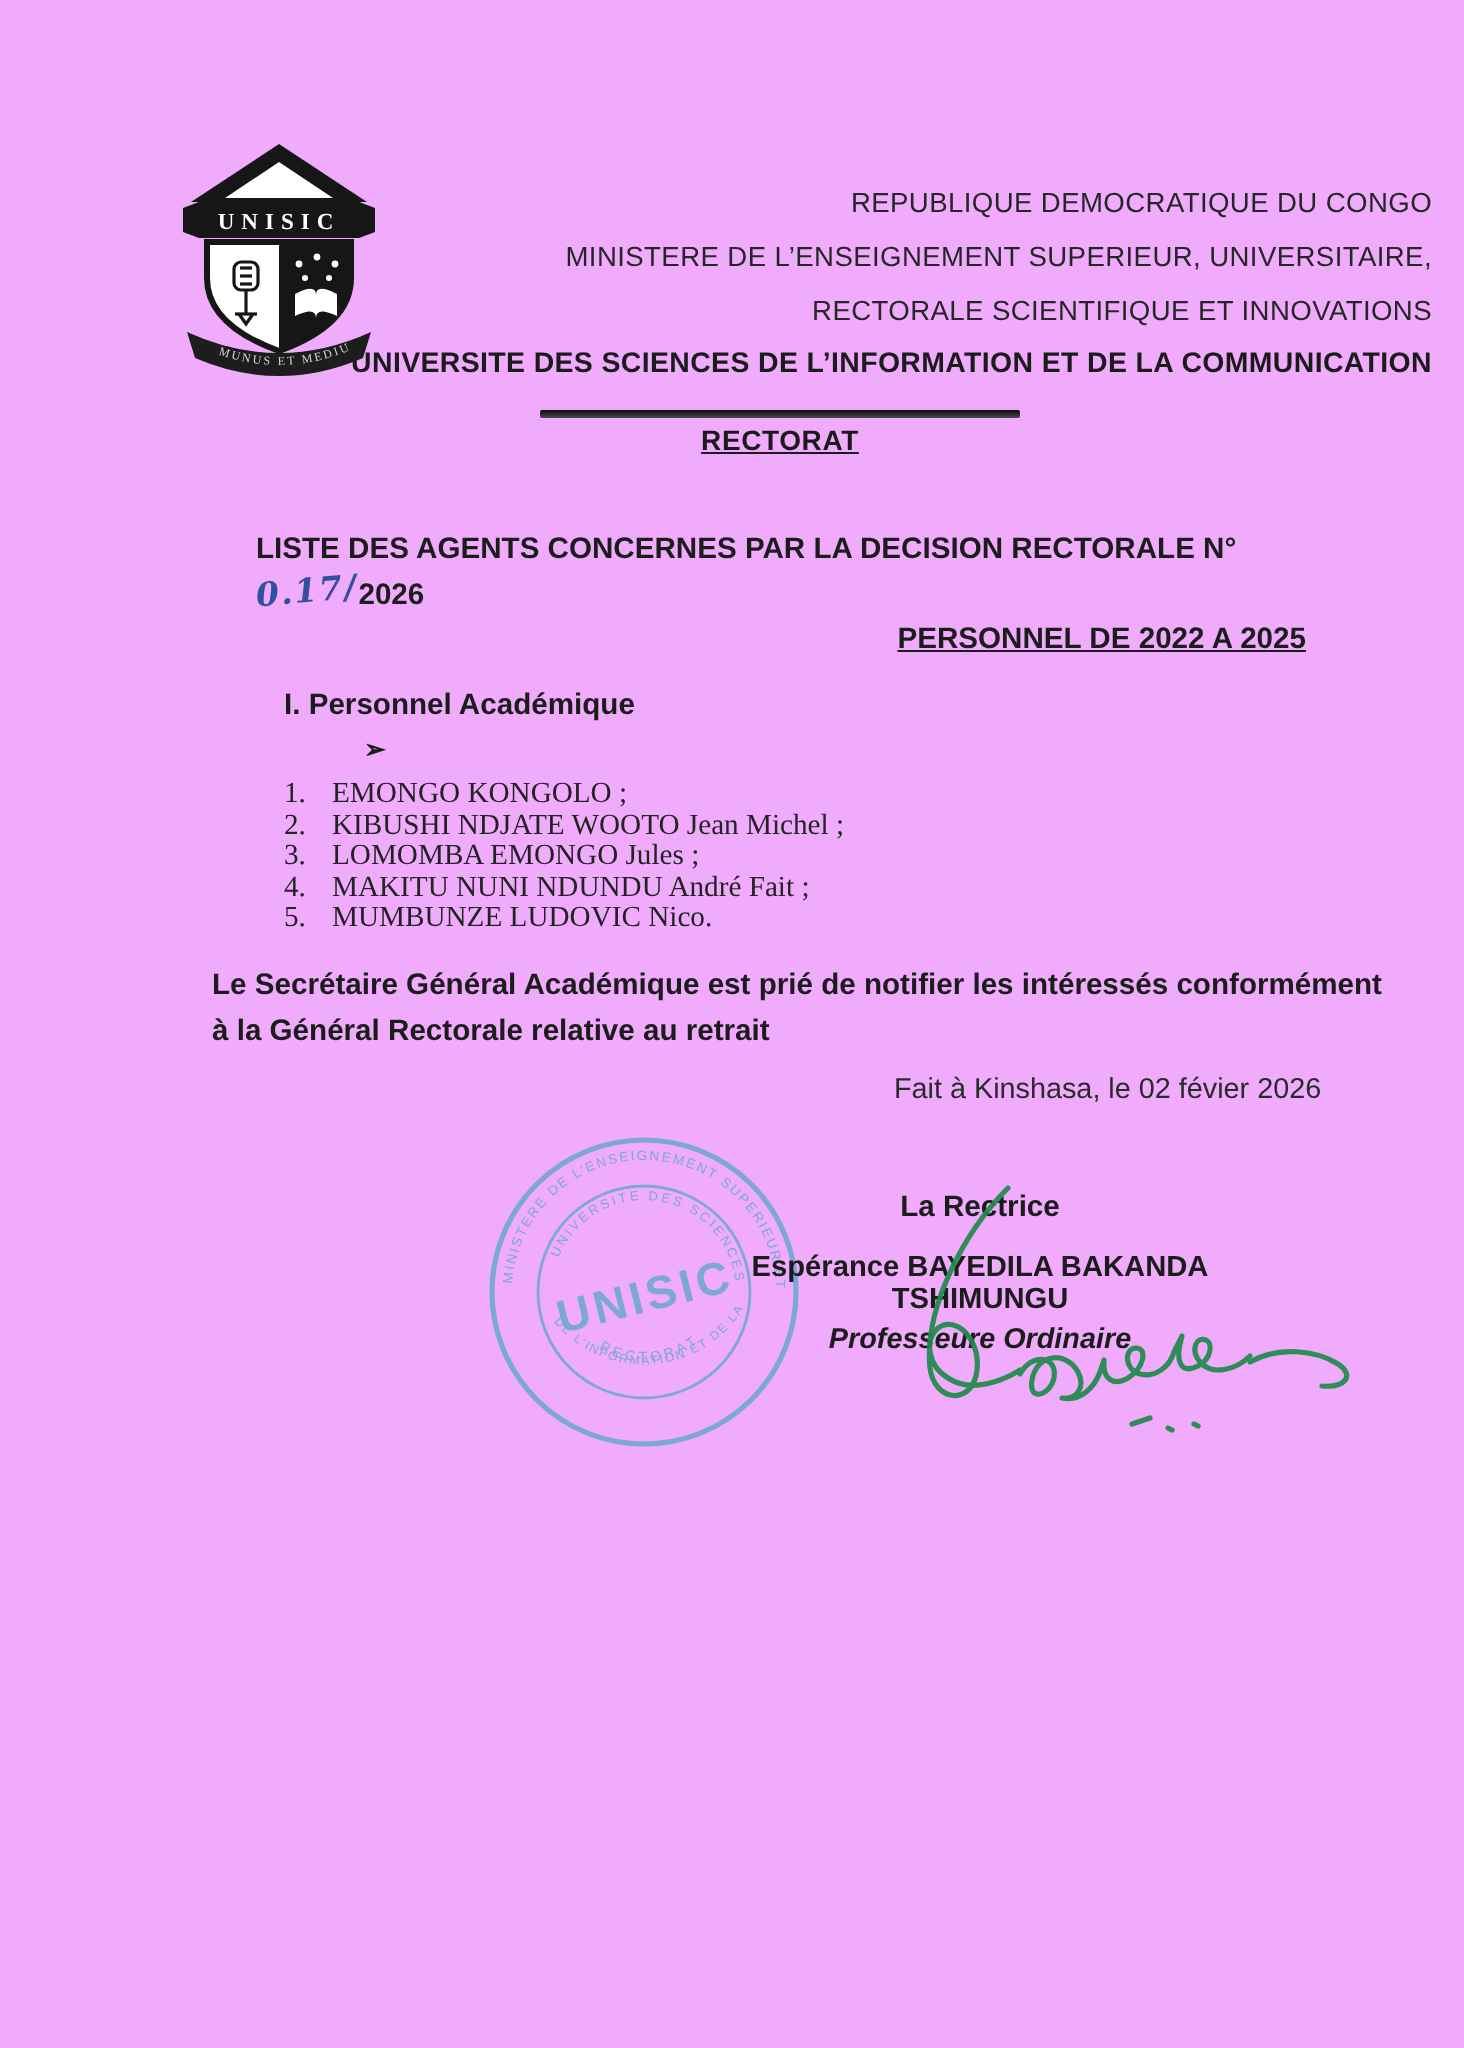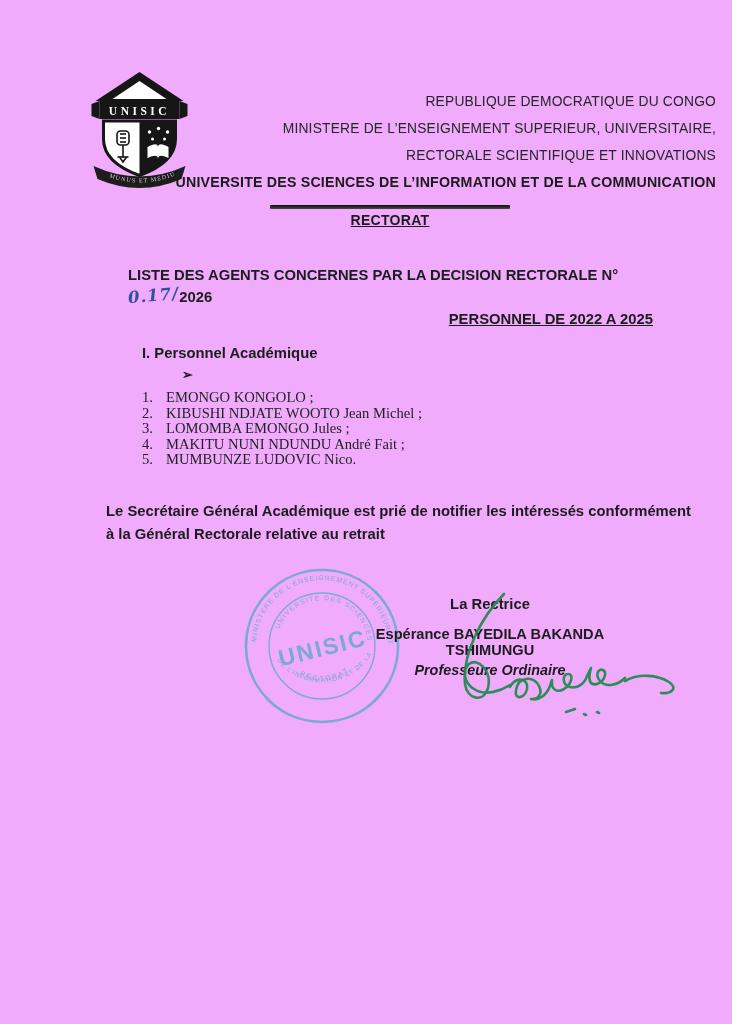--- a/index.html
+++ b/index.html
@@ -40,21 +40,21 @@
   
   .section{position:absolute;left:118px;top:345px;width:540px;margin-left:24px;}
   .sec-h{font-weight:bold;font-size:14.8px;color:#1c1c1c;}
   .dec-row{margin-top:5px;padding-left:40px;font-weight:bold;font-size:14.8px;color:#1c1c1c;display:flex;gap:12px;}
   .dec-row .gl{font-size:13px;line-height:18px;}
   ol.names{list-style:none;margin:6px 0 0 0;padding:0;font-family:"Liberation Serif", serif;font-size:14.6px;color:#232323;}
   ol.names li{display:flex;line-height:15.5px;}
   ol.names .n{width:24px;flex:none;}
 
   
-  .para{position:absolute;left:106px;top:482px;width:606px;font-weight:bold;font-size:14.8px;line-height:23px;color:#1c1c1c;margin-top:18px;}
+  .para{position:absolute;left:106px;top:482px;width:606px;font-weight:bold;font-size:14.8px;line-height:23px;color:#1c1c1c;}
 
   .faitline{position:absolute;left:447px;top:537px;font-size:14.4px;color:#2a2a2a;}
 
   
   .signer{position:absolute;left:330px;top:596px;width:320px;text-align:center;color:#1c1c1c;}
   .signer .t{font-weight:bold;font-size:14.8px;}
   .signer .nm{font-weight:bold;font-size:14.6px;margin-top:14px;}
   .signer .rl{font-weight:bold;font-style:italic;font-size:14.4px;margin-top:4px;}
 
   .stamp{position:absolute;left:242px;top:566px;width:160px;height:160px;opacity:.8;}
@@ -150,20 +150,21 @@
           <span>MUMBUNZE LUDOVIC Nico.</span>
         </li>
     </ol>
   </div>
 
   <div class="para">
     <div>Le Secrétaire Général Académique est prié de notifier les intéressés conformément</div>
     <div>à la Général Rectorale relative au retrait</div>
   </div>
 
+  <div class="faitline">Fait à Kinshasa, le 02 févier 2026</div>
 
   <svg class="stamp" viewBox="0 0 160 160">
     <g stroke="#5fa8cc" fill="none">
       <circle cx="80" cy="80" r="76" stroke-width="2.6"></circle>
       <circle cx="80" cy="80" r="53" stroke-width="1.4"></circle>
     </g>
     <defs>
       <path id="stOutTop" d="M14 80 A 66 66 0 0 1 146 80"></path>
       <path id="stInTop" d="M34 80 A 46 46 0 0 1 126 80"></path>
       <path id="stInBot" d="M28 84 A 58 58 0 0 0 132 84"></path>

